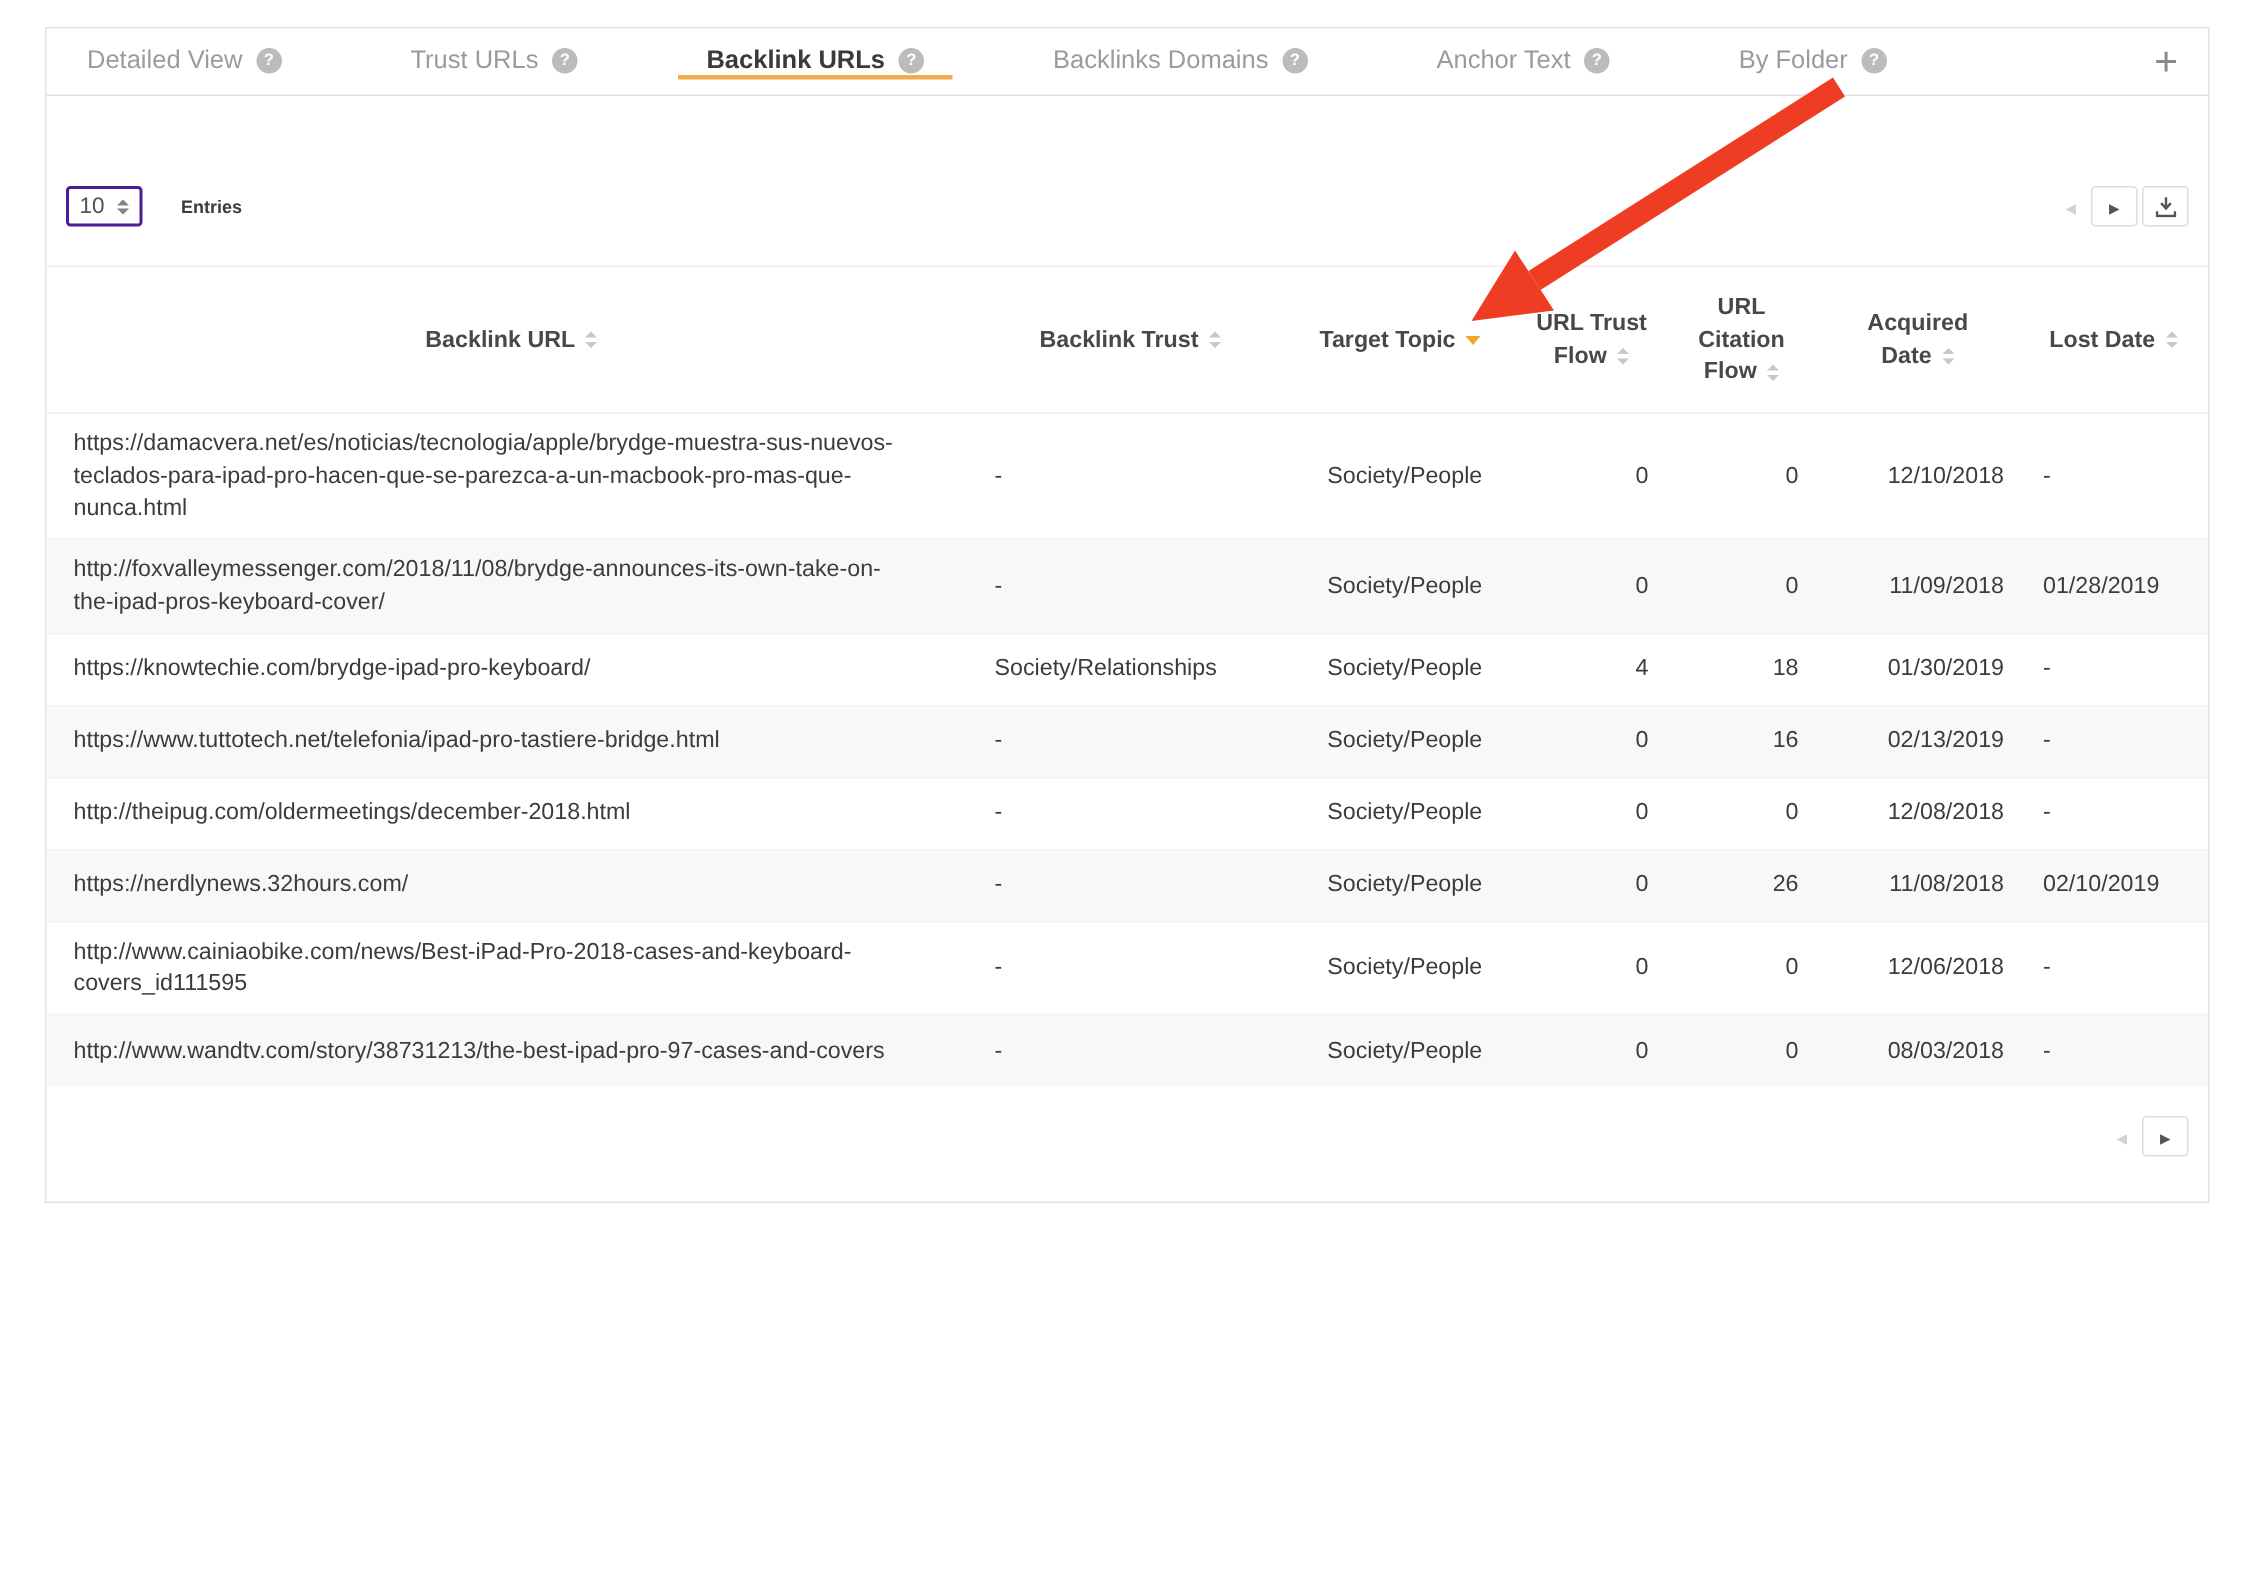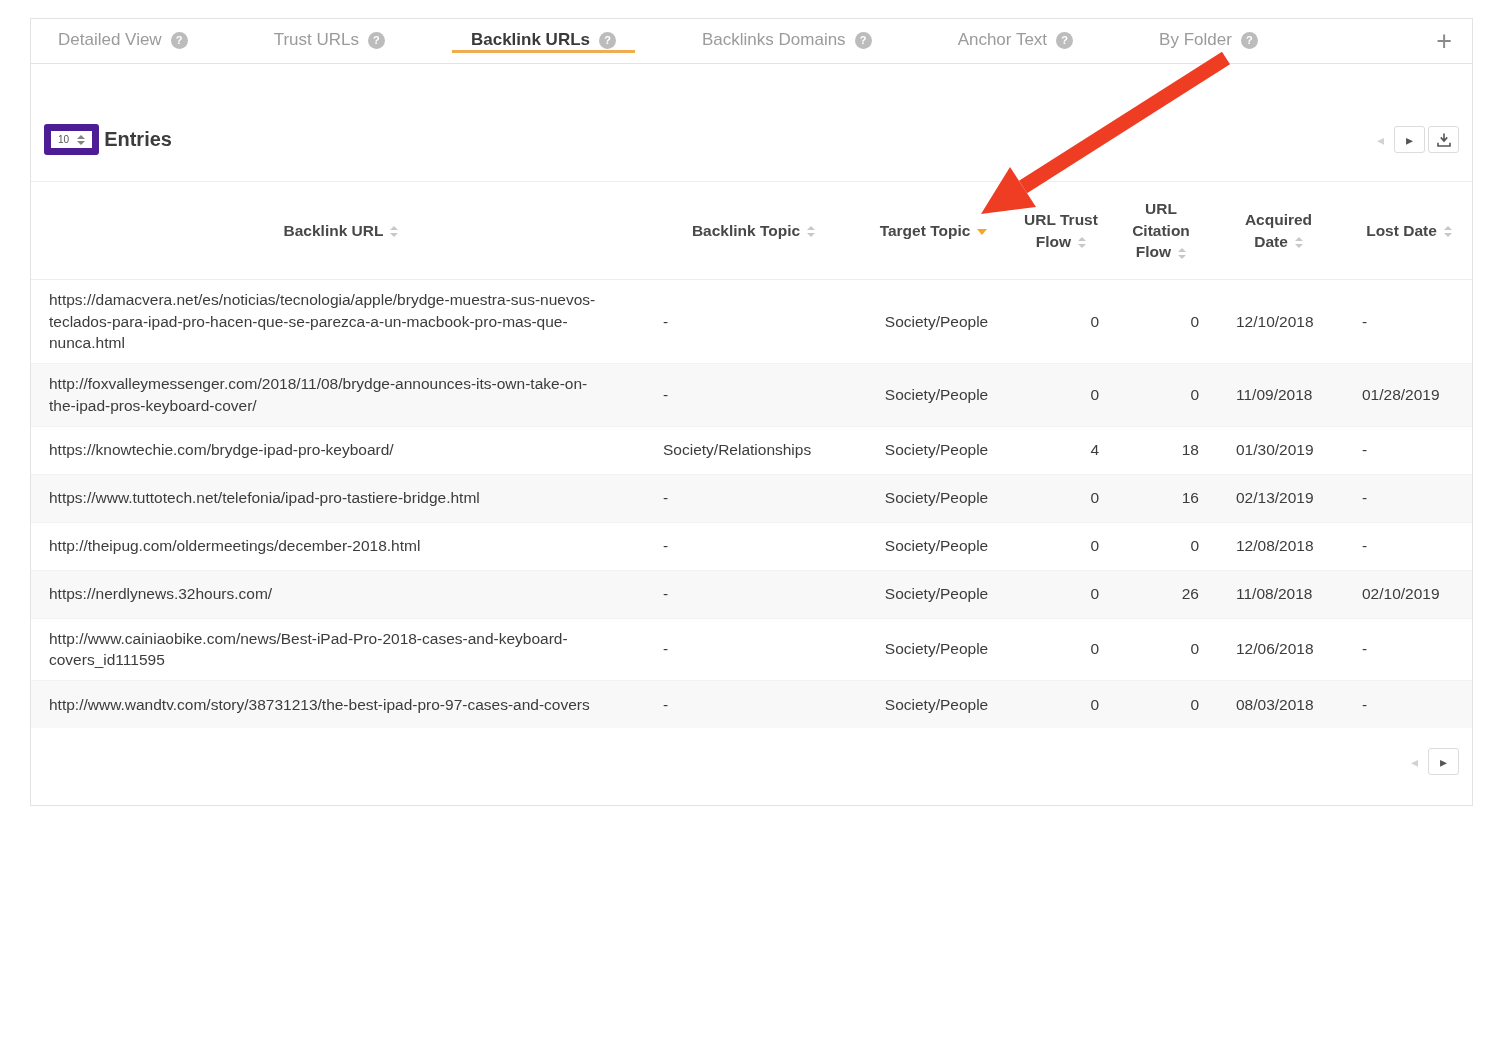--- a/index.html
+++ b/index.html
@@ -15,27 +15,27 @@
   .tabbar{display:flex;align-items:center;border-bottom:1px solid #e3e3e3;height:45px;padding:0 8px;gap:48px;}
   .tab{display:flex;align-items:center;gap:9px;padding:0 19px;font-size:17px;color:#9b9b9b;cursor:pointer;
        border-bottom:3px solid transparent;margin-bottom:-1px;white-space:nowrap;}
   .tab.active{color:#3a3a3a;font-weight:bold;border-bottom-color:var(--accent-orange);}
   .help{width:17px;height:17px;border-radius:50%;background:#bcbcbc;color:#fff;font-size:11px;font-weight:bold;
         display:flex;align-items:center;justify-content:center;flex:0 0 auto;line-height:1;}
   .plus{margin-left:auto;align-self:center;color:#8a8a8a;font-size:27px;font-weight:normal;padding:0 12px;cursor:pointer;line-height:1;}
 
   
   .toolbar{display:flex;align-items:center;padding:60px 13px 26px;}
-  .entries-box{display:inline-flex;align-items:center;gap:8px;border:7px solid #4c1d95;border-radius:3px;
-               padding:3px 7px;font-size:10px;color:#555;cursor:pointer;background:#fff;}
+  .entries-box{display:inline-flex;align-items:center;gap:8px;border:2px solid #4c1d95;border-radius:3px;
+               padding:3px 7px;font-size:15px;color:#555;cursor:pointer;background:#fff;}
   .stepper{display:flex;flex-direction:column;gap:2px;}
   .stepper i{width:0;height:0;border-left:4px solid transparent;border-right:4px solid transparent;}
   .stepper .st-u{border-bottom:4px solid #838383;}
   .stepper .st-d{border-top:4px solid #838383;}
-  .entries-label{font-weight:bold;font-size:20px;margin-left:5px;color:#3c3c3c;}
+  .entries-label{font-weight:bold;font-size:12px;margin-left:26px;color:#3c3c3c;}
   .pager{margin-left:auto;display:flex;align-items:center;gap:3px;}
   .chev-muted{font-size:14px;color:#d2d2d2;padding:0 7px;cursor:default;}
   .icon-btn{width:31px;height:27px;border:1px solid #dcdcdc;border-radius:3px;background:#fff;display:flex;
             align-items:center;justify-content:center;color:#555;font-size:14px;cursor:pointer;padding:0;}
 
   
   table{width:100%;border-collapse:collapse;font-size:15.5px;color:#3c3c3c;table-layout:fixed;}
   thead th{font-weight:bold;color:#484848;text-align:center;vertical-align:middle;padding:16px 8px;
            border-top:1px solid #ededed;border-bottom:1px solid #ededed;line-height:1.4;cursor:pointer;}
   thead th.h-acq{padding-left:20px;padding-right:20px;}
@@ -45,21 +45,21 @@
   .sort .st-d{border-top:4px solid #c8c8c8;}
   .caret{display:inline-block;width:0;height:0;border-left:5px solid transparent;border-right:5px solid transparent;
          border-top:6px solid var(--caret-orange);margin-left:7px;vertical-align:middle;}
   tbody tr:nth-child(even){background:#f8f8f8;}
   tbody tr+tr td{border-top:1px solid #f2f2f2;}
   tbody td{height:48px;padding:9px 10px;vertical-align:middle;line-height:1.4;}
   td.c-url{text-align:left;padding-left:18px;padding-right:40px;overflow-wrap:break-word;word-break:break-word;cursor:pointer;}
   td.c-topic{text-align:left;padding-left:12px;}
   td.c-target{text-align:center;padding-left:16px;}
   td.c-num{text-align:right;padding-right:12px;}
-  td.c-date{text-align:left;padding-left:25px;}
+  td.c-date{text-align:right;padding-left:25px;}
   td.c-lost{text-align:left;padding-left:16px;}
 
   
   .footer{display:flex;justify-content:flex-end;align-items:center;gap:3px;padding:20px 13px 30px;}
 
   
   .red-arrow{position:absolute;top:0;left:0;pointer-events:none;overflow:visible;z-index:5;}
   .red-arrow line{stroke:var(--arrow-red);}
   .red-arrow polygon{fill:var(--arrow-red);}
 </style>
@@ -129,21 +129,21 @@
     </colgroup>
     <thead>
       <tr>
         <th>
           <span>Backlink URL</span><span class="sort">
               <i class="st-u"></i>
               <i class="st-d"></i>
             </span>
         </th>
         <th>
-          <span>Backlink Topic</span><span class="sort">
+          <span>Backlink Trust</span><span class="sort">
               <i class="st-u"></i>
               <i class="st-d"></i>
             </span>
         </th>
         <th>
           <span>Target Topic</span><span class="caret"></span>
         </th>
         <th>
           <span>URL Trust Flow</span><span class="sort">
               <i class="st-u"></i>

